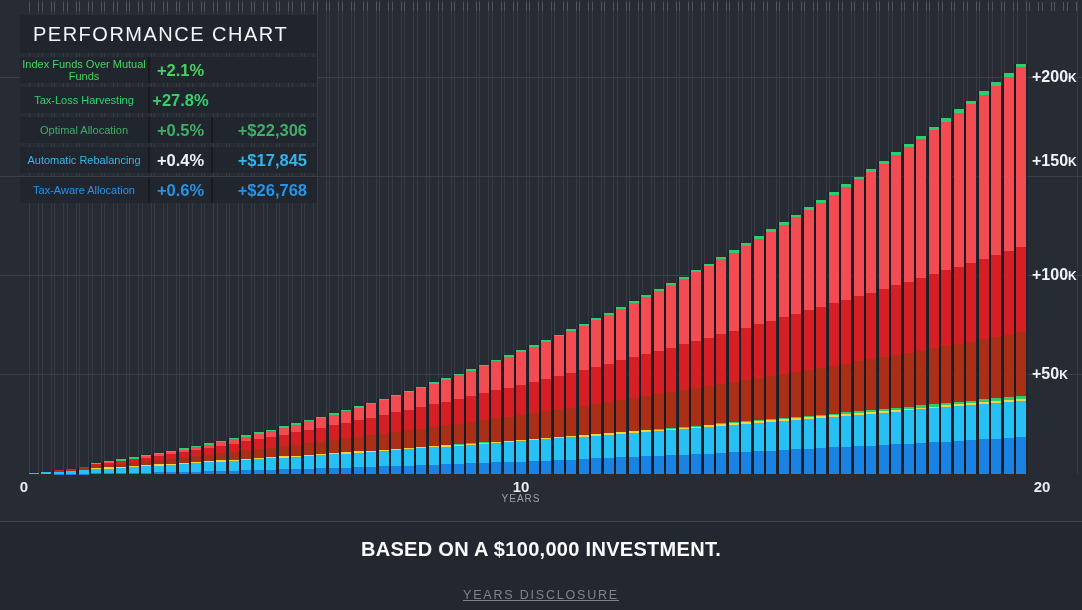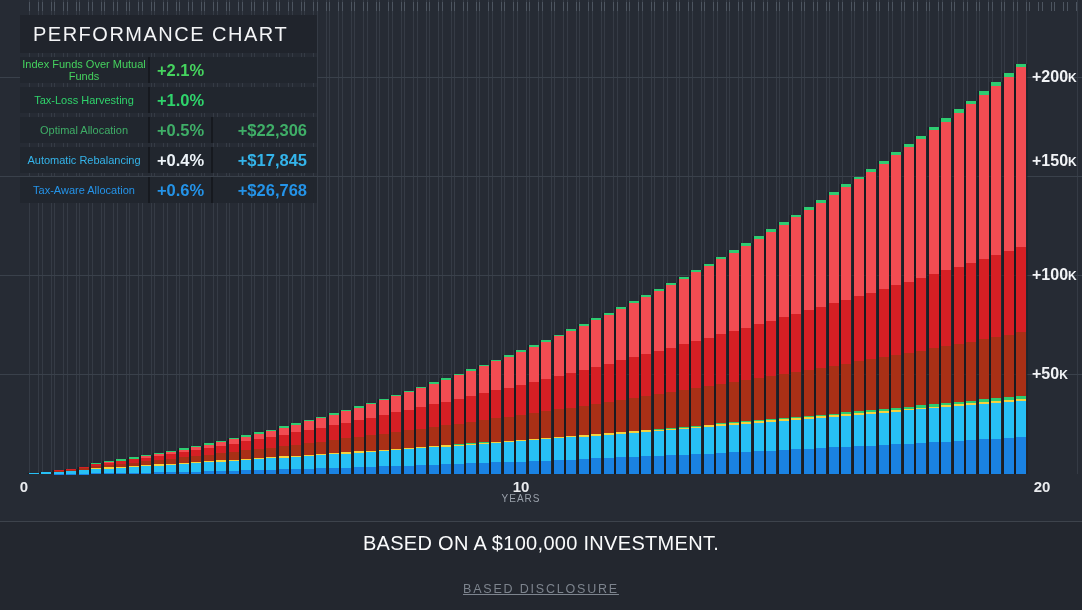--- a/index.html
+++ b/index.html
@@ -46,21 +46,21 @@
   .ylab{position:absolute;left:1032px;width:50px;color:#f1f3f6;
     font-size:16px;font-weight:600;white-space:nowrap;}
   .ylab .unit{font-size:12px;font-weight:600;}
   .xlab{position:absolute;top:478px;color:#e9ebee;font-size:15px;
     font-weight:700;text-align:center;}
   .xunit{position:absolute;top:493px;color:#9aa1ab;font-size:10px;
     letter-spacing:1px;text-align:center;font-weight:400;}
   
   .footer{position:absolute;left:0;right:0;top:521px;bottom:0;
     background:#23272f;border-top:1px solid #3d434c;text-align:center;}
-  .headline{margin-top:10px;color:#fafbfc;font-size:20px;font-weight:400;
+  .headline{margin-top:16px;color:#fafbfc;font-size:20px;font-weight:700;
     letter-spacing:.3px;}
   .disclosure{margin-top:9px;color:#7d848e;font-size:12.5px;
     letter-spacing:1.8px;display:inline-block;}
 </style>
 </head>
 <body>
 
 <div class="stage">
 
   <div id="grid-layer">
@@ -1005,37 +1005,37 @@
 
   <div class="legend">
     <div class="legend-title">PERFORMANCE CHART</div>
 
     <div class="lrow">
       <div class="lbl" style="color: rgb(69, 211, 94);">Index Funds Over Mutual Funds</div>
       <div class="pct" style="color: rgb(69, 211, 94);">+2.1%</div>
     </div>
     <div class="lrow">
       <div class="lbl" style="color: rgb(47, 211, 107);">Tax-Loss Harvesting</div>
-      <div class="pct" style="color: rgb(47, 211, 107);">+1.0%</div>
+      <div class="pct" style="color: rgb(47, 211, 107);">+27.8%</div>
     </div>
     <div class="lrow">
       <div class="lbl" style="color: rgb(63, 174, 103);">Optimal Allocation</div>
       <div class="pct" style="color: rgb(63, 174, 103);">+0.5%</div>
       <div class="amt" style="color: rgb(63, 174, 103);">+$22,306</div>
     </div>
     <div class="lrow">
       <div class="lbl" style="color: rgb(52, 180, 234);">Automatic Rebalancing</div>
       <div class="pct" style="color: rgb(237, 243, 248);">+0.4%</div>
       <div class="amt" style="color: rgb(52, 180, 234);">+$17,845</div>
     </div>
     <div class="lrow">
       <div class="lbl" style="color: rgb(36, 147, 232);">Tax-Aware Allocation</div>
       <div class="pct" style="color: rgb(36, 147, 232);">+0.6%</div>
       <div class="amt" style="color: rgb(36, 147, 232);">+$26,768</div>
     </div>
   </div>
 
   <div class="footer">
     <div class="headline">BASED ON A $100,000 INVESTMENT.</div><br>
-    <a class="disclosure" href="#">BASED DISCLOSURE</a>
+    <a class="disclosure" href="#">YEARS DISCLOSURE</a>
   </div>
 
 </div>
 
 </body></html>

